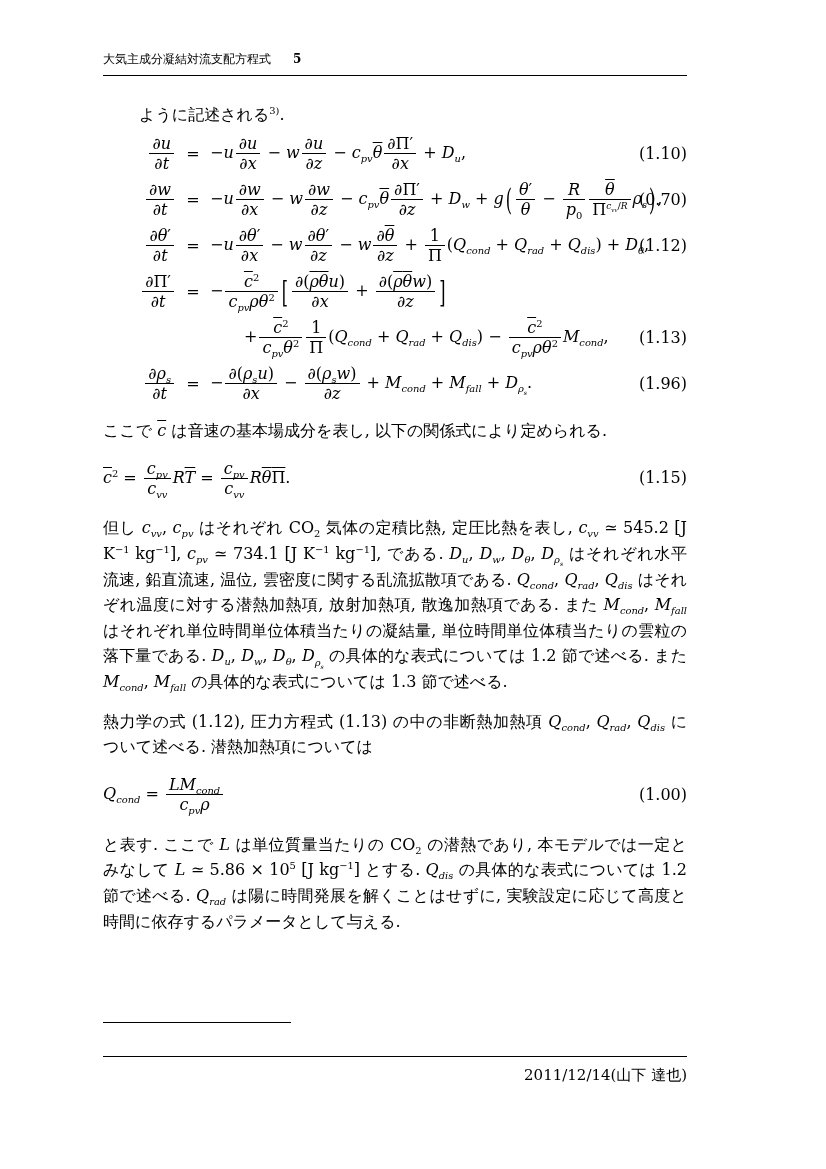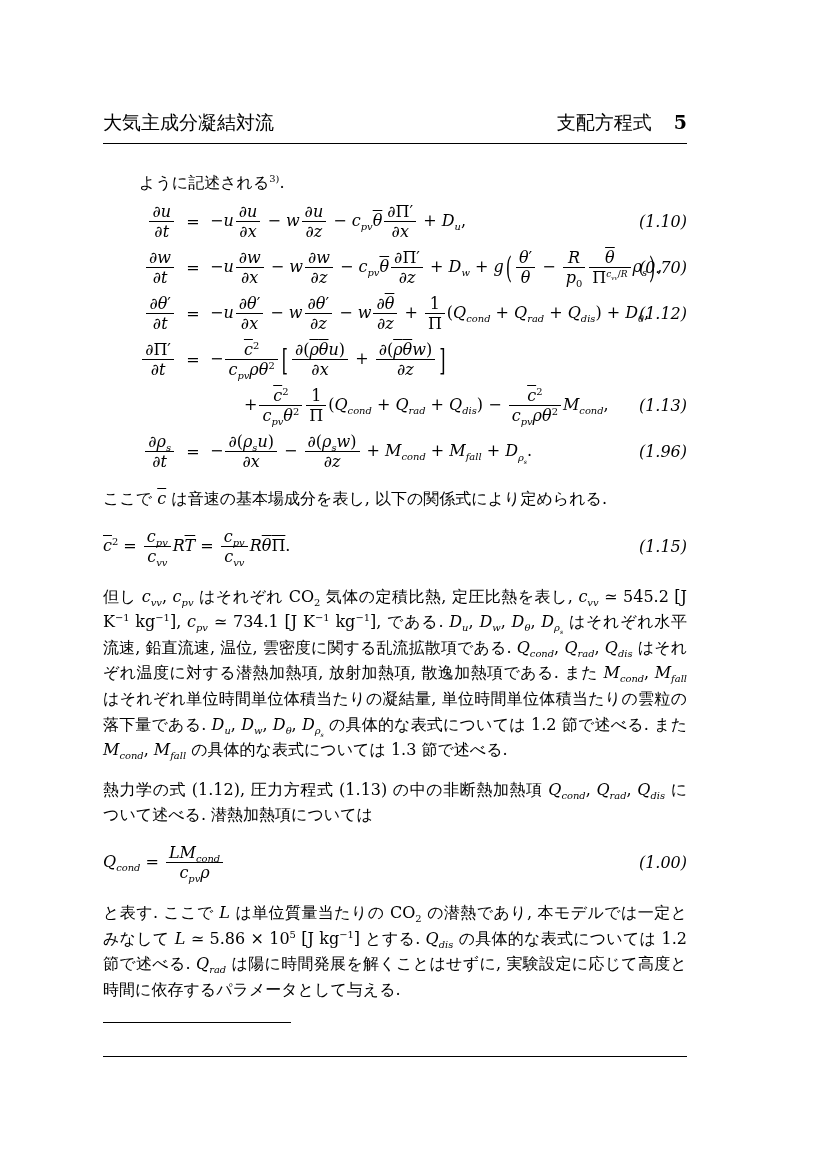--- a/index.html
+++ b/index.html
@@ -2,34 +2,34 @@
 <html><head>
 <meta charset="utf-8">
 <style>
   html,body{margin:0;padding:0;}
   body{
     width:826px;height:1169px;background:#ffffff;position:relative;
     font-family:"DejaVu Serif","Liberation Serif",serif;color:#000;
     overflow:hidden;
   }
   .content{position:absolute;left:103px;top:0;width:584px;font-size:16px;line-height:1.6;}
-  .pagehead{display:flex;justify-content:space-between;align-items:baseline;padding-top:107px;
-    font-family:"DejaVu Sans","Liberation Sans",sans-serif;font-size:19px;}
+  .pagehead{display:flex;justify-content:flex-start;align-items:baseline;padding-top:50px;
+    font-family:"DejaVu Sans","Liberation Sans",sans-serif;font-size:12px;}
   .pgnum{font-family:"DejaVu Serif","Liberation Serif",serif;font-weight:bold;margin-left:22px;}
   .headrule{border:none;border-top:1.6px solid #000;margin:6px 0 0 0;height:0;}
   p.body{margin:14px 0 0 0;text-align:justify;}
   p.intro{margin-top:26px;margin-left:36px;}
 
   .eqblock{margin-top:2px;}
   .eqrow{position:relative;display:flex;align-items:center;margin:6px 0;min-height:40px;}
   .eq-lhs{min-width:73px;display:inline-flex;justify-content:flex-end;align-items:center;}
   .eq-rel{width:34px;text-align:center;flex:none;}
   .eq-rhs{white-space:nowrap;}
   .eq-rhs.cont{padding-left:34px;}
-  .eq-num{position:absolute;right:0;top:50%;transform:translateY(-50%);font-style:italic;}
+  .eq-num{position:absolute;right:0;top:50%;transform:translateY(-50%);}
 
   .eqcenter{position:relative;text-align:center;margin:12px 0;min-height:46px;
     display:flex;align-items:center;justify-content:flex-start;}
   .eqcenter .eq-num{position:absolute;right:0;top:50%;transform:translateY(-50%);}
 
   .fr{display:inline-block;vertical-align:middle;text-align:center;margin:0 2px;}
   .fr .nu,.fr .de{display:block;padding:0 3px;line-height:1.2;}
   .fr .de{border-top:1px solid #000;}
   .ov{text-decoration:overline;}
   .big{display:inline-block;transform:scaleY(1.9);vertical-align:middle;margin:0 2px;font-weight:300;}
@@ -144,13 +144,14 @@
 
 
 </div>
 
 <div class="footnote-area">
   <div class="fnrule"></div>
 </div>
 
 <div class="pagefoot">
   <div class="footrule"></div>
+  <div class="footline">2011/12/14(山下 達也)</div>
 </div>
 
 </body></html>

